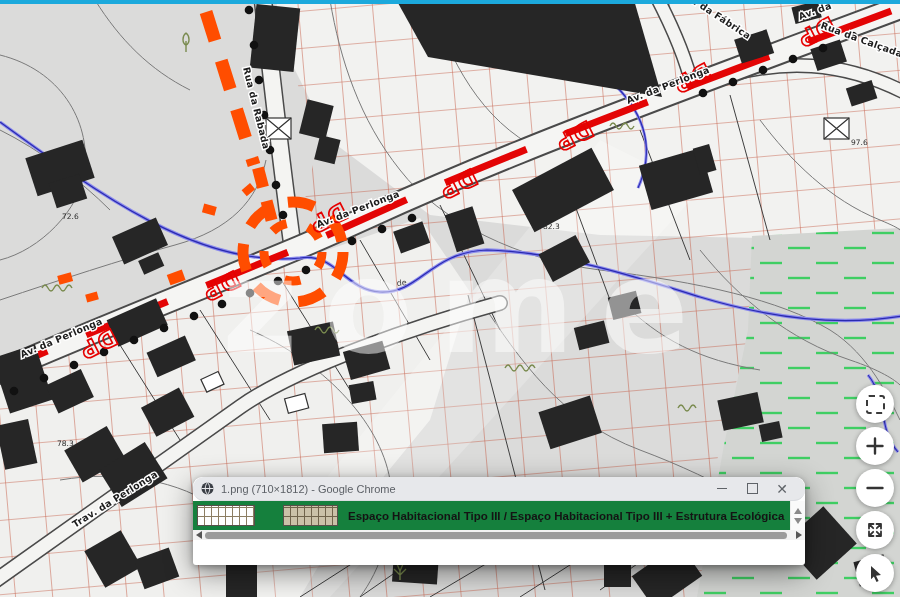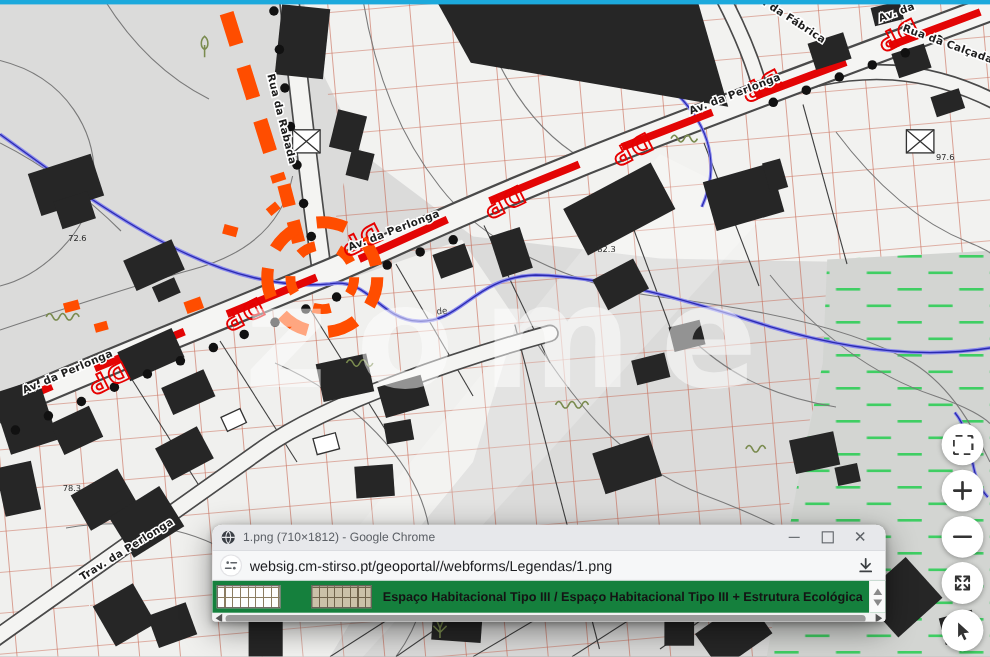--- a/index.html
+++ b/index.html
@@ -5,21 +5,21 @@
   html,body{margin:0;padding:0;background:#888;}
   .stage{position:relative;width:900px;height:597px;overflow:hidden;background:#DBDBDA;
          font-family:"Liberation Sans", sans-serif;}
   .stage svg text{font-family:"DejaVu Sans", sans-serif;}
 
   
   .chrome-window{position:absolute;left:193px;top:477px;width:612px;height:88px;
     border-radius:9px 9px 3px 3px;box-shadow:0 8px 28px rgba(0,0,0,.45), 0 2px 6px rgba(0,0,0,.3);
     background:#fff;overflow:hidden;z-index:30;}
   .cw-titlebar{height:23px;background:#E7E8EB;display:flex;align-items:center;padding:0 8px;
-    border-bottom:1px solid #DADCE0;}
+    border-bottom:1px solid #DADCE0;border-radius:11px;}
   .cw-globe{width:13px;height:13px;margin-right:7px;flex:none;display:inline-flex;}
   .cw-title{font-size:11px;color:#5C6066;white-space:nowrap;flex:1 1 auto;overflow:hidden;}
   .cw-winbtn{width:30px;height:21px;display:inline-flex;align-items:center;justify-content:center;flex:none;color:#5f6368;}
   .cw-min-glyph{display:block;width:10px;height:0;border-top:1.5px solid #5f6368;}
   .cw-max-glyph{display:block;width:9px;height:9px;border:1.3px solid #5f6368;background:transparent;}
   .cw-close-glyph{font-size:14px;line-height:14px;color:#5f6368;font-family:"DejaVu Sans",sans-serif;}
   .cw-urlbar{height:26px;background:#F6F7F8;display:flex;align-items:center;padding:0 8px;
     border-bottom:1px solid #E4E5E8;}
   .cw-site-icon{width:18px;height:18px;border-radius:50%;background:#fff;box-shadow:0 0 0 1px #e3e3e6;
     display:inline-flex;align-items:center;justify-content:center;margin-right:8px;flex:none;}
@@ -300,36 +300,20 @@
       <span class="cw-winbtn">
           <span class="cw-min-glyph"></span>
         </span>
       <span class="cw-winbtn">
           <span class="cw-max-glyph"></span>
         </span>
       <span class="cw-winbtn">
           <span class="cw-close-glyph">✕</span>
         </span>
     </div>
-    <div class="cw-urlbar">
-      <span class="cw-site-icon">
-        <svg width="12" height="12" viewBox="0 0 12 12" stroke="#5F6368" stroke-width="1.4" stroke-linecap="round">
-          <circle cx="3" cy="3.5" r="1.2" fill="#5F6368" stroke="none"></circle>
-            <line x1="6" y1="3.5" x2="11" y2="3.5"></line>
-          <circle cx="9" cy="8.5" r="1.2" fill="#5F6368" stroke="none"></circle>
-            <line x1="1" y1="8.5" x2="6" y2="8.5"></line>
-        </svg>
-      </span>
-      <span class="cw-url">websig.cm-stirso.pt/geoportal//webforms/Legendas/1.png</span>
-      <span class="cw-download">
-        <svg width="16" height="16" viewBox="0 0 16 16" stroke="#3C4043" stroke-width="1.6" fill="none" stroke-linecap="round">
-          <path d="M8,2 V10 M4,6.5 L8,10.5 L12,6.5 M3,13.5 H13"></path>
-        </svg>
-      </span>
-    </div>
     <div class="cw-content">
       <span class="swatch s1"></span>
       <span class="swatch s2"></span>
       <span class="cw-legend-text">Espaço Habitacional Tipo III  /  Espaço Habitacional Tipo III + Estrutura Ecológica</span>
       <span class="cw-vscroll">
         <span class="tri-up"></span>
         <span class="tri-down"></span>
       </span>
     </div>
     <div class="cw-hscroll">

